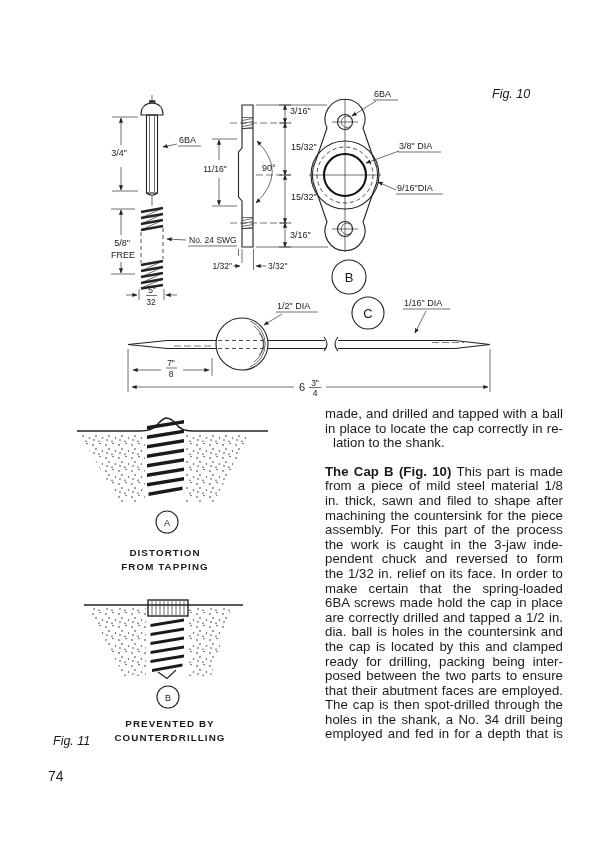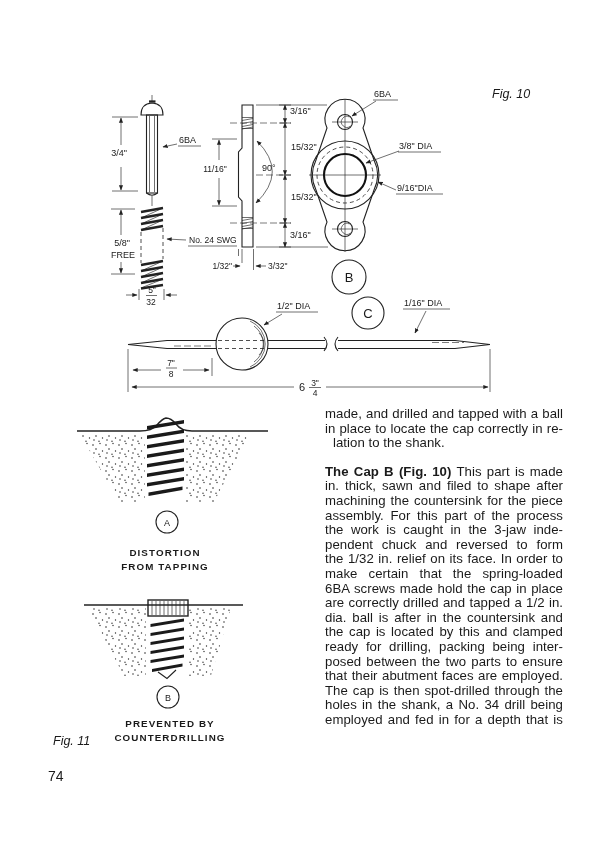--- a/index.html
+++ b/index.html
@@ -247,30 +247,31 @@
   </svg>
 
   <div id="column">
     <div>
       <div class="txtline">made, and drilled and tapped with a ball</div>
       <div class="txtline">in place to locate the cap correctly in re-</div>
       <div class="txtline endl">lation to the shank.</div>
     </div>
     <div id="para2">
       <div class="txtline"><span class="lead">The Cap B (Fig. 10)</span><span> This part is made</span></div>
+      <div class="txtline">from a piece of mild steel material 1/8</div>
       <div class="txtline">in. thick, sawn and filed to shape after</div>
       <div class="txtline">machining the countersink for the piece</div>
       <div class="txtline">assembly. For this part of the process</div>
       <div class="txtline">the work is caught in the 3-jaw inde-</div>
       <div class="txtline">pendent chuck and reversed to form</div>
       <div class="txtline">the 1/32 in. relief on its face. In order to</div>
       <div class="txtline">make certain that the spring-loaded</div>
       <div class="txtline">6BA screws made hold the cap in place</div>
       <div class="txtline">are correctly drilled and tapped a 1/2 in.</div>
-      <div class="txtline">dia. ball is after in the countersink and</div>
+      <div class="txtline">dia. ball is holes in the countersink and</div>
       <div class="txtline">the cap is located by this and clamped</div>
       <div class="txtline">ready for drilling, packing being inter-</div>
       <div class="txtline">posed between the two parts to ensure</div>
       <div class="txtline">that their abutment faces are employed.</div>
       <div class="txtline">The cap is then spot-drilled through the</div>
       <div class="txtline">holes in the shank, a No. 34 drill being</div>
       <div class="txtline">employed and fed in for a depth that is</div>
     </div>
   </div>
 

